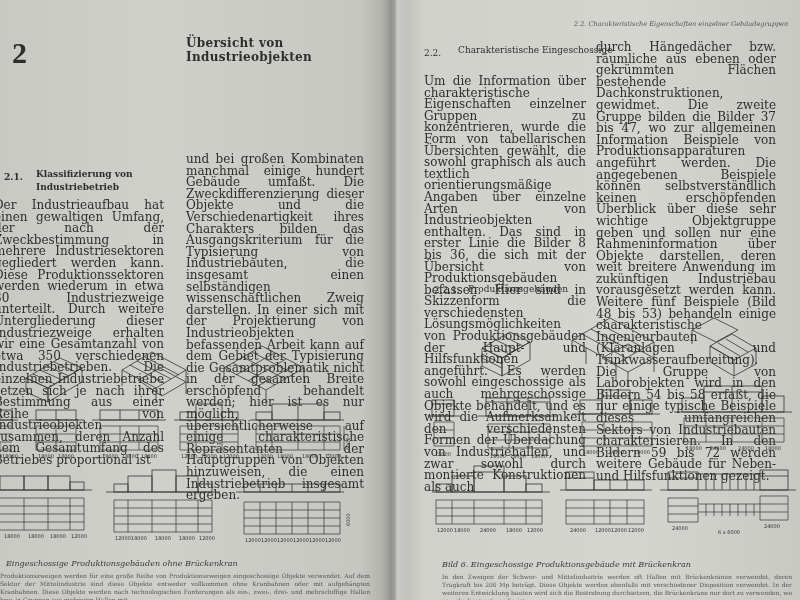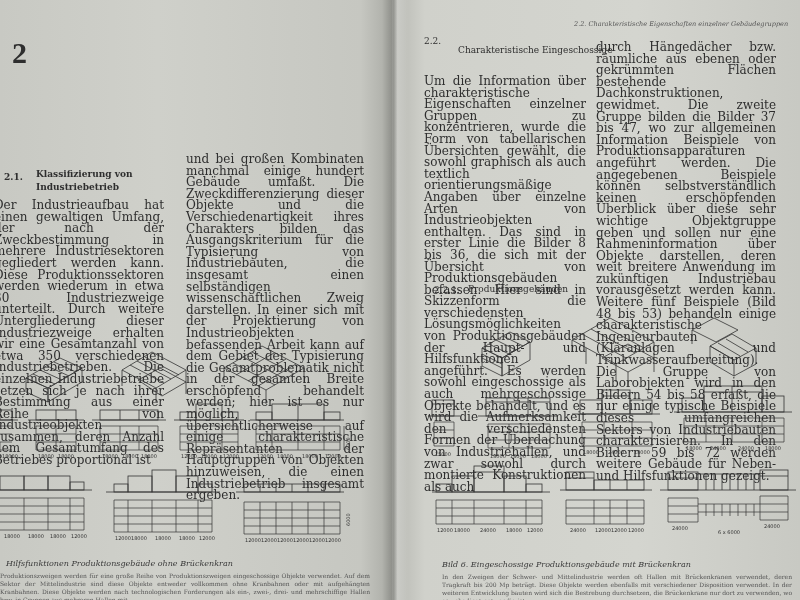--- a/index.html
+++ b/index.html
@@ -18,20 +18,21 @@
   .caption { font-size:8px; font-style:italic; color:#3a3a3a; }
   .small-text { font-size:6px; line-height:8px; color:#555; text-align:justify; }
   svg { position:absolute; }
   .dim { font-size:5px; font-family:"DejaVu Sans", sans-serif; fill:#333; }
 </style>
 </head>
 <body>
 
 <div class="page page-left">
   <div class="txt chapter-num">2</div>
+  <div class="txt chapter-title">Übersicht von Industrieobjekten</div>
 
   <div class="txt sec-num" style="left:4px;top:172px;font-weight:bold;">2.1.</div>
   <div class="txt sec-title" style="left:36px;top:168px;font-weight:bold;">
     <div>Klassifizierung von</div>
     <div>Industriebetrieb</div>
   </div>
 
   <div class="txt body-text" style="left:-6px;top:200px;width:170px;">Der Industrieaufbau hat einen gewaltigen Umfang, der nach der Zweckbestimmung in mehrere Industriesektoren gegliedert werden kann. Diese Produktionssektoren werden wiederum in etwa 30 Industriezweige unterteilt. Durch weitere Untergliederung dieser Industriezweige erhalten wir eine Gesamtanzahl von etwa 350 verschiedenen Industriebetrieben. Die einzelnen Industriebetriebe setzen sich je nach ihrer Bestimmung aus einer Reihe von Industrieobjekten zusammen, deren Anzahl dem Gesamtumfang des Betriebes proportional ist</div>
   <div class="txt body-text" style="left:186px;top:154px;width:178px;">und bei großen Kombinaten manchmal einige hundert Gebäude umfaßt. Die Zweckdifferenzierung dieser Objekte und die Verschiedenartigkeit ihres Charakters bilden das Ausgangskriterium für die Typisierung von Industriebauten, die insgesamt einen selbständigen wissenschaftlichen Zweig darstellen. In einer sich mit der Projektierung von Industrieobjekten befassenden Arbeit kann auf dem Gebiet der Typisierung die Gesamtproblematik nicht in der gesamten Breite erschöpfend behandelt werden; hier ist es nur möglich, übersichtlicherweise auf einige charakteristische Repräsentanten der Hauptgruppen von Objekten hinzuweisen, die einen Industriebetrieb insgesamt ergeben.</div>
 
@@ -149,28 +150,28 @@
       <text class="dim" x="261" y="202">12000</text>
       <text class="dim" x="277" y="202">12000</text>
       <text class="dim" x="293" y="202">12000</text>
       <text class="dim" x="309" y="202">12000</text>
       <text class="dim" x="325" y="202">12000</text>
       <text class="dim" transform="translate(350,110) rotate(-90)">6000</text>
       <text class="dim" transform="translate(350,186) rotate(-90)">6000</text>
     </g>
   </svg>
 
-  <div class="txt caption" style="left:6px;top:559px;">Hilfsfunktionen Produktionsgebäude ohne Brückenkran</div>
+  <div class="txt caption" style="left:6px;top:559px;">Eingeschossige Produktionsgebäuden ohne Brückenkran</div>
   <div class="txt small-text" style="left:0;top:572px;width:370px;">Produktionszweigen werden für eine große Reihe von Produktionszweigen eingeschossige Objekte verwendet. Auf dem Sektor der Mittelindustrie sind diese Objekte entweder vollkommen ohne Kranbahnen oder mit aufgehängten Kranbahnen. Diese Objekte werden nach technologischen Forderungen als ein-, zwei-, drei- und mehrschiffige Hallen bzw. in Gruppen aus mehreren Hallen mit ...</div>
 </div>
 
 <div class="page page-right">
   <div class="txt running-head" style="left:182px;top:20px;">2.2. Charakteristische Eigenschaften einzelner Gebäudegruppen</div>
 
-  <div class="txt sec-num" style="left:32px;top:36px;">2.2.</div>
+  <div class="txt sec-num" style="left:32px;top:48px;">2.2.</div>
   <div class="txt sec-title" style="left:66px;top:44px;">
     <div>Charakteristische Eingeschossige</div>
   </div>
 
   <div class="txt body-text" style="left:32px;top:76px;width:162px;">Um die Information über charakteristische Eigenschaften einzelner Gruppen zu konzentrieren, wurde die Form von tabellarischen Übersichten gewählt, die sowohl graphisch als auch textlich orientierungsmäßige Angaben über einzelne Arten von Industrieobjekten enthalten. Das sind in erster Linie die Bilder 8 bis 36, die sich mit der Übersicht von Produktionsgebäuden befassen. Hier sind in Skizzenform die verschiedensten Lösungsmöglichkeiten von Produktionsgebäuden der Haupt- und Hilfsfunktionen angeführt. Es werden sowohl eingeschossige als auch mehrgeschossige Objekte behandelt, und es wird die Aufmerksamkeit den verschiedensten Formen der Überdachung von Industriehallen, und zwar sowohl durch montierte Konstruktionen als auch</div>
   <div class="txt body-text" style="left:204px;top:42px;width:180px;">durch Hängedächer bzw. räumliche aus ebenen oder gekrümmten Flächen bestehende Dachkonstruktionen, gewidmet. Die zweite Gruppe bilden die Bilder 37 bis 47, wo zur allgemeinen Information Beispiele von Produktionsapparaturen angeführt werden. Die angegebenen Beispiele können selbstverständlich keinen erschöpfenden Überblick über diese sehr wichtige Objektgruppe geben und sollen nur eine Rahmeninformation über Objekte darstellen, deren weit breitere Anwendung im zukünftigen Industriebau vorausgesetzt werden kann. Weitere fünf Beispiele (Bild 48 bis 53) behandeln einige charakteristische Ingenieurbauten (Kläranlagen und Trinkwasseraufbereitung). Die Gruppe von Laborobjekten wird in den Bildern 54 bis 58 erfaßt, die nur einige typische Beispiele dieses umfangreichen Sektors von Industriebauten charakterisieren. In den Bildern 59 bis 72 werden weitere Gebäude für Neben- und Hilfsfunktionen gezeigt.</div>
 
   <div class="txt sec-num" style="left:42px;top:285px;">2.2.1.</div>
   <div class="txt sec-title" style="left:76px;top:283px;">Produktionsgebäuden</div>
 

